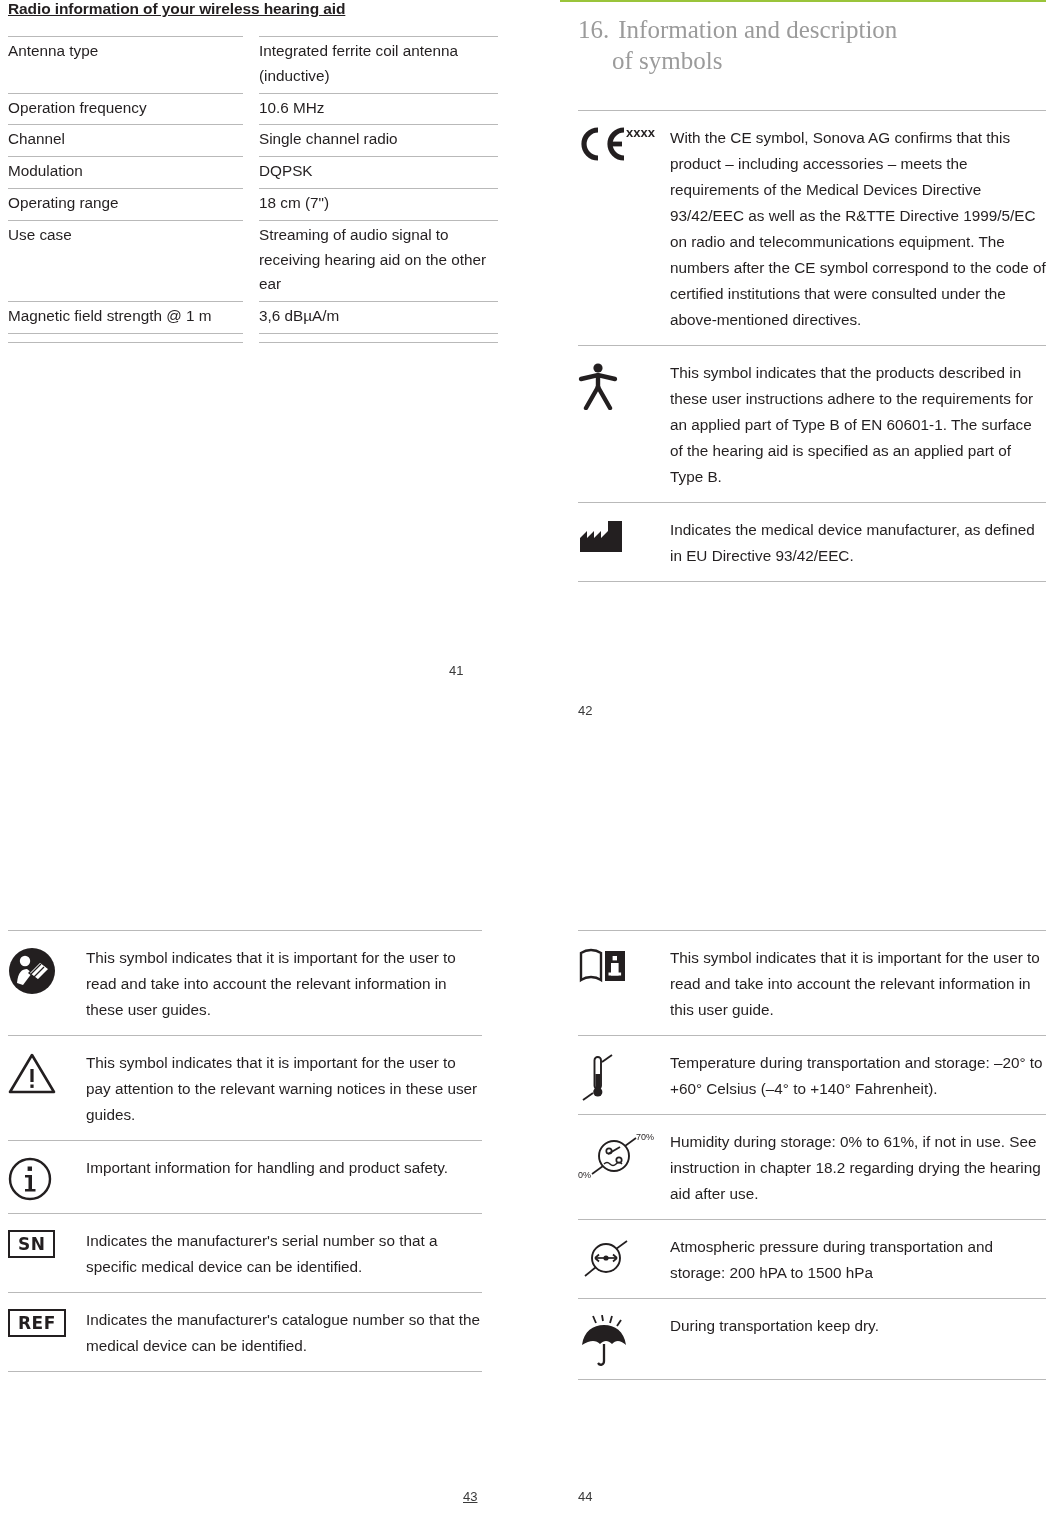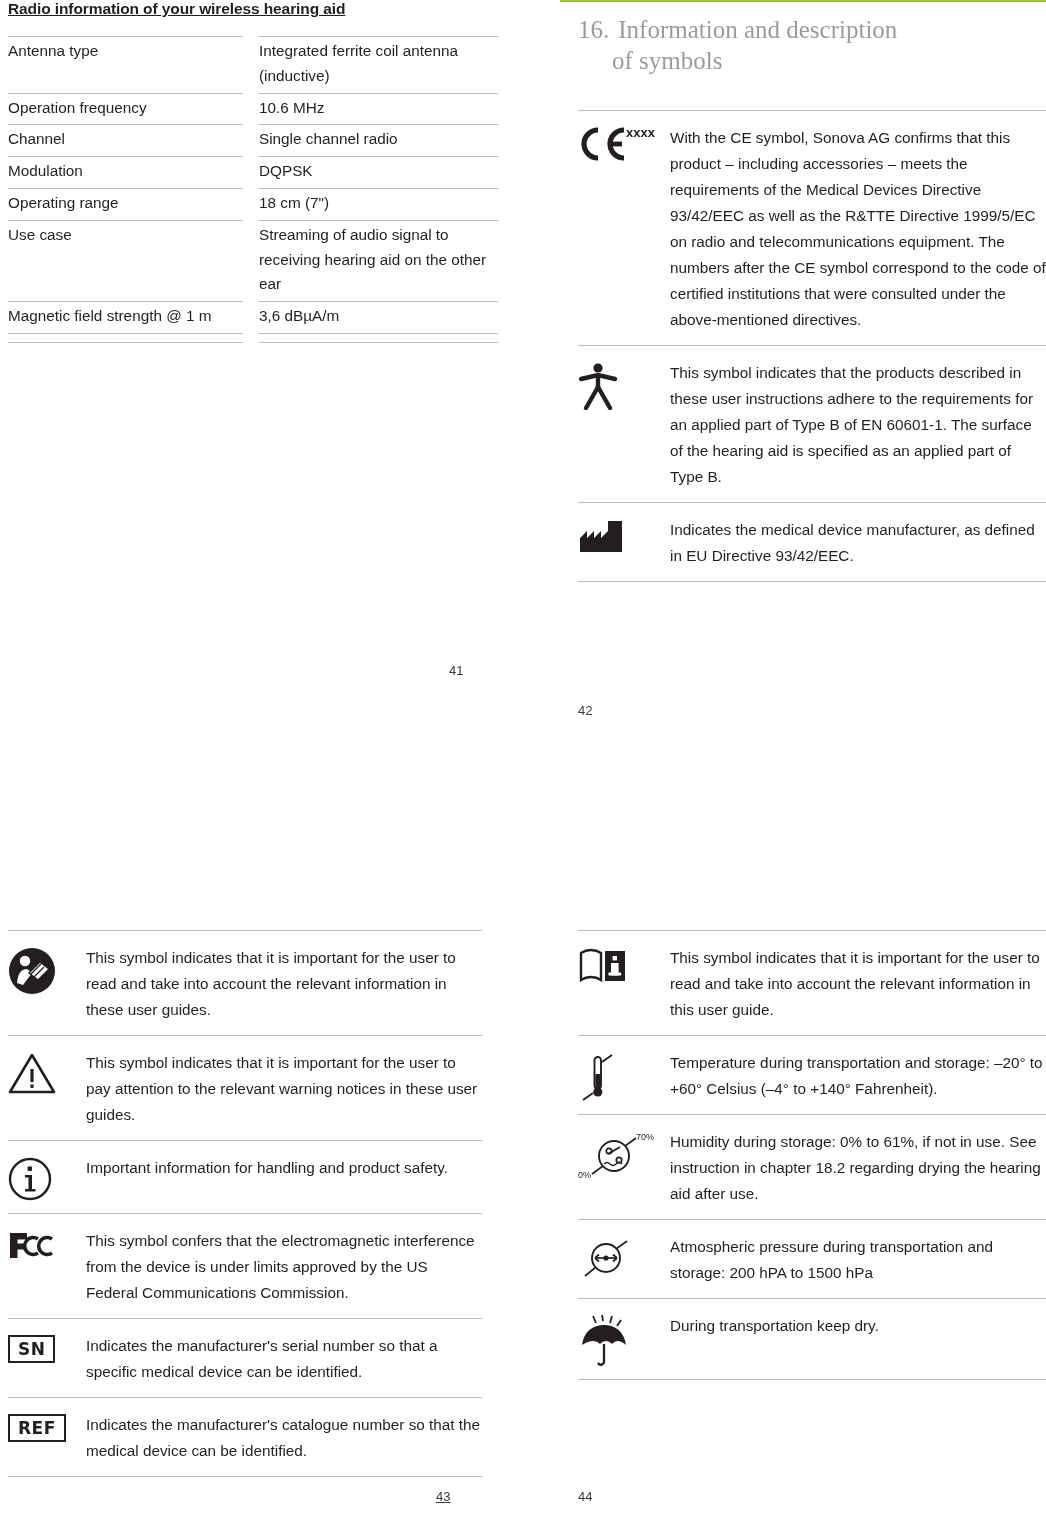--- a/index.html
+++ b/index.html
@@ -56,21 +56,21 @@
   .symtable-l{width:474px;margin-left:8px;}
   .symtable-l .symrow .icon{width:78px;flex:0 0 78px;}
 
   
   #page44{left:560px;top:930px;width:486px;}
 
   
   .pagenum{font-size:13px;color:#3a3a3a;text-align:center;}
   #pn41{position:absolute;left:449px;top:663px;}
   #pn42{position:absolute;left:578px;top:663px;margin-top:40px;}
-  #pn43{position:absolute;left:436px;top:1489px;text-decoration:underline;}
+  #pn43{position:absolute;left:463px;top:1489px;text-decoration:underline;}
   #pn44{position:absolute;left:578px;top:1489px;}
 
   
   .ce-wrap{display:flex;flex-direction:row;align-items:flex-start;line-height:1;}
   .ce-x{font-size:13px;font-weight:bold;letter-spacing:0px;margin-top:-1px;}
   svg{display:block;}
   .sn-box{
     border:2px solid #231f20;display:inline-block;
     padding:2px 8px;font-size:17px;font-weight:bold;letter-spacing:0.5px;
     font-family:"DejaVu Sans",sans-serif;line-height:20px;text-align:right;
@@ -224,32 +224,20 @@
           <circle cx="22" cy="22" r="20" fill="none" stroke="#231f20" stroke-width="2.4"></circle>
           <rect x="19.6" y="9.5" width="4.4" height="4.4" fill="#231f20"></rect>
           <path d="M17 18 L24 18 L24 32 L27.5 32 L27.5 34.5 L17 34.5 L17 32 L20.5 32 L20.5 20.5 L17 20.5 Z" fill="#231f20"></path>
         </svg>
       </div>
       <div class="txt">
         <p>Important information for handling and product safety.</p>
       </div>
     </div>
 
-    <div class="symrow">
-      <div class="icon">
-        <svg width="46" height="30" viewBox="0 0 46 30" aria-hidden="true">
-          <path d="M2 3 L19 3 L19 9.5 L9.5 9.5 L9.5 13.5 L18 13.5 L18 19.5 L9.5 19.5 L9.5 28 L2 28 Z" fill="#231f20"></path>
-          <path d="M30 9 A8.5 8.5 0 1 0 30 23" fill="none" stroke="#231f20" stroke-width="3.6"></path>
-          <path d="M44 9 A8.5 8.5 0 1 0 44 23" fill="none" stroke="#231f20" stroke-width="3.6"></path>
-        </svg>
-      </div>
-      <div class="txt">
-        <p>This symbol confers that the electromagnetic interference from the device is under limits approved by the US Federal Communications Commission.</p>
-      </div>
-    </div>
 
     <div class="symrow">
       <div class="icon">
         <span class="sn-box">SN</span>
       </div>
       <div class="txt">
         <p>Indicates the manufacturer's serial number so that a specific medical device can be identified.</p>
       </div>
     </div>
 

